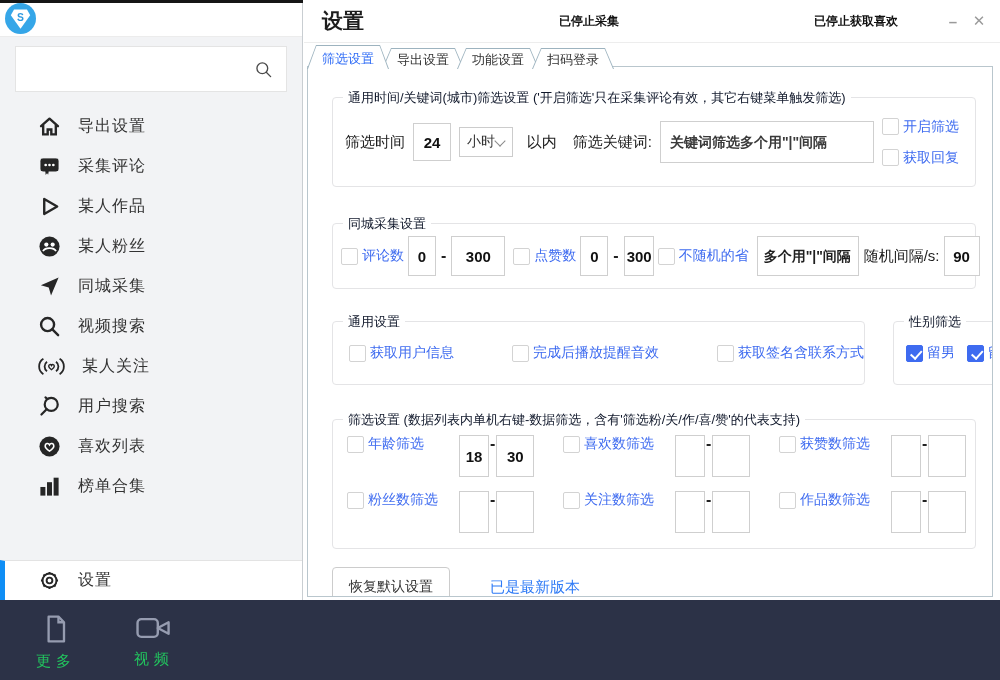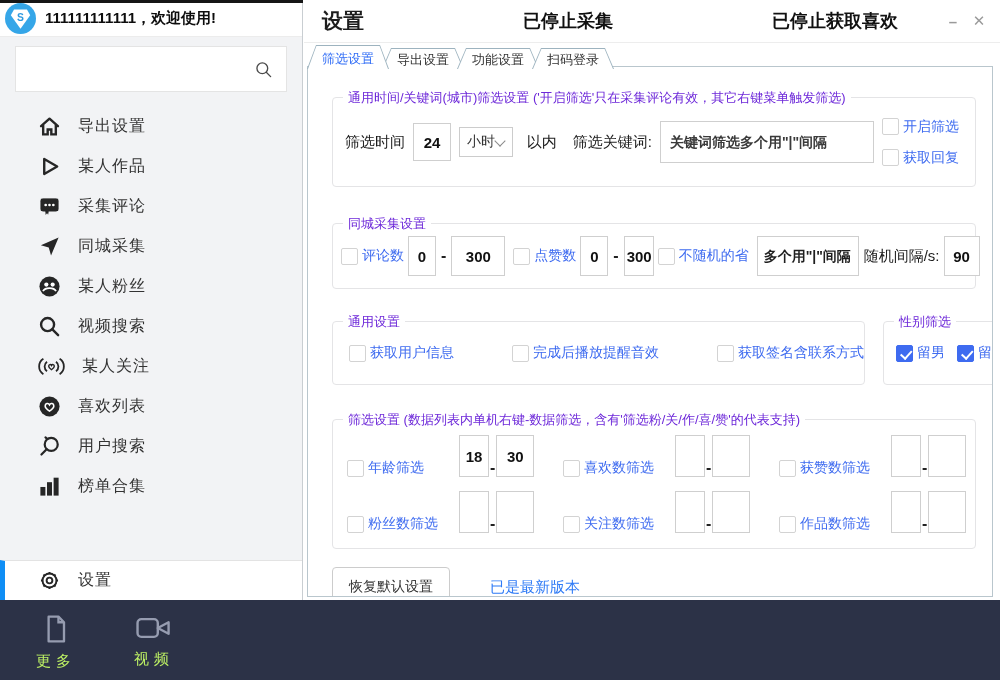--- a/index.html
+++ b/index.html
@@ -20,52 +20,52 @@
   .menu{margin-top:14px}
   .mi{display:flex;align-items:center;gap:17px;height:40px;padding-left:38px;cursor:pointer}
   .mi svg{flex:none}
   .ml{font-size:16px;color:#333;letter-spacing:1px}
   .settings-row{position:absolute;left:0;bottom:0;width:100%;height:40px;background:#fff;
                 border-left:5px solid #0f8ef5;border-top:1px solid #e3e3e3;display:flex;
                 align-items:center;gap:17px;padding-left:33px;box-sizing:border-box;cursor:pointer}
   
   .footer{position:absolute;left:0;top:600px;width:1000px;height:80px;background:#2c3247;display:flex}
   .fi{display:flex;flex-direction:column;align-items:center;gap:7px;margin-top:13px;cursor:pointer}
-  .fi-label{color:#bef264;font-size:15px;letter-spacing:5px}
+  .fi-label{color:#22c55e;font-size:15px;letter-spacing:5px}
   .fi1{margin-left:36px}.fi2{margin-left:58px}.fi3{margin-left:60px}
   
   .main{position:absolute;left:304px;top:0;width:696px;height:600px;background:#fff}
   .mh{height:42px;display:flex;align-items:center;border-bottom:1px solid #ededed}
   .mh-title{font-size:21px;font-weight:bold;color:#1d1d1d;margin-left:18px}
-  .mh-status{font-size:18px;font-weight:600;color:#111}
+  .mh-status{font-size:12px;font-weight:600;color:#111}
   .sp{flex:1}
   .winbtn{color:#9a9a9a;font-size:15px;font-weight:bold;cursor:pointer;width:26px;text-align:center}
   .winbtn.close{margin-right:8px}
   
   .tabstrip{display:flex;align-items:flex-end;height:25px;padding-left:3px;position:relative;z-index:2;margin-top:1px}
   .tab{position:relative;height:21px;margin-right:-7px;cursor:pointer}
   .tab-outer{position:absolute;inset:0;background:#9db3bf;
              clip-path:polygon(9px 0,calc(100% - 9px) 0,100% 100%,0 100%)}
   .tab-inner{position:absolute;inset:1px 1px 0 1px;background:#fff;
              clip-path:polygon(8.4px 0,calc(100% - 8.4px) 0,100% 100%,0 100%)}
   .tab-label{position:relative;display:block;padding:3px 15px 0 15px;font-size:13px;color:#333;white-space:nowrap}
   .tab.active{height:24px;z-index:3}
   .tab.active .tab-label{color:#2f6cf6;padding-top:5px}
   .tabpage{position:absolute;left:3px;top:66px;right:7px;bottom:3px;border:1px solid #b9c6cd;background:#fff;overflow:hidden}
   
   .fs{border:1px solid #e4e4e6;border-radius:4px;position:relative;box-sizing:border-box}
-  .legend{position:absolute;top:-9px;left:10px;background:#fff;padding:0 5px;font-size:13px;color:#6d28d9;white-space:nowrap}
+  .legend{position:absolute;top:-9px;left:10px;background:#fff;padding:0 5px;font-size:13px;color:#0f172a;white-space:nowrap}
   .fs1{margin:30px 16px 0 24px;height:90px;display:flex;align-items:center;padding:0 12px;gap:8px}
   .fs2{margin:36px 16px 0 24px;height:66px;display:flex;align-items:center;padding:0 8px;gap:4px}
-  .row3{margin:32px 16px 0 24px;display:flex;gap:18px}
+  .row3{margin:32px 16px 0 24px;display:flex;gap:28px}
   .fs3{flex:1;height:64px;display:flex;align-items:center;gap:58px;padding-left:16px}
   .fs4{width:178px;height:64px;display:flex;align-items:center;gap:12px;padding-left:12px;flex:none}
   .fs5{margin:34px 16px 0 24px;height:130px;padding:8px 0}
   .frow{display:flex;align-items:center;height:56px;padding-left:14px}
-  .g{display:flex;align-items:flex-end;width:216px;flex:none}
+  .g{display:flex;align-items:flex-start;width:216px;flex:none}
   .g .check{width:112px;flex:none}
   
   .num{box-sizing:border-box;border:1px solid #cfcfcf;text-align:center;font-weight:bold;
        font-size:15px;color:#111;font-family:inherit;outline:none;background:#fff}
   .dash{font-weight:bold;color:#222;padding:0 1px}
   .lab{font-size:15px;color:#1c1c1c;white-space:nowrap}
   .kw{box-sizing:border-box;border:1px solid #cfcfcf;height:42px;width:224px;padding:0 9px;
       font-size:14px;font-family:inherit;outline:none}
   .kw::placeholder{color:#3a3a3a;font-weight:bold;opacity:1}
   .prov{box-sizing:border-box;border:1px solid #cfcfcf;height:40px;width:102px;padding:0 6px;
@@ -98,21 +98,20 @@
 <div class="sidebar">
   <div class="topstrip"></div>
   <div class="side-head">
     <span style="display:flex">
       <svg width="31" height="31" viewBox="0 0 24 24">
         <circle cx="12" cy="12" r="12" fill="#35a6e8"></circle>
         <path d="M12 20 4.5 9.5 7 5h10l2.5 4.5z" fill="#fff"></path>
         <text x="12" y="13.8" text-anchor="middle" font-size="8" font-weight="bold" fill="#2f9ae0">S</text>
       </svg>
     </span>
-    <span class="welcome">111111111111，欢迎使用!</span>
   </div>
   <div class="search-wrap">
     <input class="search-input" value="" style="">
     <span class="search-glyph">
       <svg width="19" height="19" viewBox="0 0 24 24">
           <circle cx="10.5" cy="10.5" r="6.8" fill="none" stroke="#4a4a4a" stroke-width="1.7"></circle>
           <path d="M15.5 15.5 21 21" stroke="#4a4a4a" stroke-width="1.7" stroke-linecap="round"></path>
         </svg>
     </span>
   </div>
@@ -122,56 +121,56 @@
           <svg width="23" height="23" viewBox="0 0 24 24">
             <path d="M3.2 11.6 12 3.8l8.8 7.8" fill="none" stroke="#262626" stroke-width="2.5" stroke-linecap="round" stroke-linejoin="round"></path>
             <path d="M5.4 10.4V20.2h4.7v-5.1h3.8v5.1h4.7V10.4" fill="none" stroke="#262626" stroke-width="2.5"></path>
           </svg>
         </span>
       <span class="ml">导出设置</span>
     </div>
     <div class="mi">
       <span style="display:flex">
           <svg width="23" height="23" viewBox="0 0 24 24">
-            <path d="M6.5 4.2 20 12 6.5 19.8z" fill="none" stroke="#262626" stroke-width="2.5" stroke-linejoin="round"></path>
-          </svg>
-        </span>
-      <span class="ml">某人作品</span>
-    </div>
-    <div class="mi">
-      <span style="display:flex">
-          <svg width="23" height="23" viewBox="0 0 24 24">
             <path d="M3 4h18a1.5 1.5 0 0 1 0 .2v12.6H11l-3 4-.4-4H3z" fill="#262626"></path>
             <rect x="2.6" y="3.6" width="18.8" height="13.6" rx="3" fill="#262626"></rect>
             <circle cx="8" cy="10.4" r="1.4" fill="#fff"></circle>
             <circle cx="12" cy="10.4" r="1.4" fill="#fff"></circle>
             <circle cx="16" cy="10.4" r="1.4" fill="#fff"></circle>
             <path d="M8 17l2.6 3.6.6-3.6z" fill="#262626"></path>
           </svg>
         </span>
       <span class="ml">采集评论</span>
     </div>
     <div class="mi">
       <span style="display:flex">
           <svg width="23" height="23" viewBox="0 0 24 24">
-            <path d="M21.5 2.5 3 10.8l8.2 2.2 2.4 8.5z" fill="#262626"></path>
-          </svg>
-        </span>
-      <span class="ml">同城采集</span>
+            <path d="M6.5 4.2 20 12 6.5 19.8z" fill="none" stroke="#262626" stroke-width="2.5" stroke-linejoin="round"></path>
+          </svg>
+        </span>
+      <span class="ml">某人作品</span>
     </div>
     <div class="mi">
       <span style="display:flex">
           <svg width="23" height="23" viewBox="0 0 24 24">
             <circle cx="12" cy="12" r="10.5" fill="#262626"></circle>
             <circle cx="8.7" cy="10" r="2.2" fill="#fff"></circle>
             <circle cx="15.3" cy="10" r="2.2" fill="#fff"></circle>
             <path d="M5.2 16.8c1.3-2.3 4-3.1 6.8-3.1s5.5.8 6.8 3.1" fill="none" stroke="#fff" stroke-width="1.9"></path>
           </svg>
         </span>
       <span class="ml">某人粉丝</span>
+    </div>
+    <div class="mi">
+      <span style="display:flex">
+          <svg width="23" height="23" viewBox="0 0 24 24">
+            <path d="M21.5 2.5 3 10.8l8.2 2.2 2.4 8.5z" fill="#262626"></path>
+          </svg>
+        </span>
+      <span class="ml">同城采集</span>
     </div>
     <div class="mi">
       <span style="display:flex">
           <svg width="23" height="23" viewBox="0 0 24 24">
             <circle cx="10" cy="10" r="6.8" fill="none" stroke="#262626" stroke-width="2.5"></circle>
             <path d="M15 15l6 6" stroke="#262626" stroke-width="2.5" stroke-linecap="round"></path>
           </svg>
         </span>
       <span class="ml">视频搜索</span>
     </div>
@@ -183,35 +182,35 @@
             <path d="M10 5.7a6.6 6.6 0 0 0 0 10.6" fill="none" stroke="#262626" stroke-width="2"></path>
             <path d="M20 5.7a6.6 6.6 0 0 1 0 10.6" fill="none" stroke="#262626" stroke-width="2"></path>
             <path d="M15 14.6c-1.9-1.3-3.1-2.4-3.1-3.9 0-1.9 2.3-2.5 3.1-.9.8-1.6 3.1-1 3.1.9 0 1.5-1.2 2.6-3.1 3.9z" fill="none" stroke="#262626" stroke-width="1.6"></path>
           </svg>
         </span>
       <span class="ml">某人关注</span>
     </div>
     <div class="mi">
       <span style="display:flex">
           <svg width="23" height="23" viewBox="0 0 24 24">
-            <circle cx="12" cy="12" r="10.5" fill="#262626"></circle>
-            <path d="M12 16.8c-2.7-1.8-4.5-3.3-4.5-5.4 0-2.7 3.3-3.5 4.5-1.2 1.2-2.3 4.5-1.5 4.5 1.2 0 2.1-1.8 3.6-4.5 5.4z" fill="none" stroke="#fff" stroke-width="1.7"></path>
-          </svg>
-        </span>
-      <span class="ml">喜欢列表</span>
-    </div>
-    <div class="mi">
-      <span style="display:flex">
-          <svg width="23" height="23" viewBox="0 0 24 24">
             <circle cx="13.8" cy="9.8" r="6.8" fill="none" stroke="#262626" stroke-width="2.3"></circle>
             <path d="M9 14.8 3.6 20.4" stroke="#262626" stroke-width="2.3" stroke-linecap="round"></path>
             <path d="M9.6 4 7.8 2.6" stroke="#262626" stroke-width="2.3" stroke-linecap="round"></path>
           </svg>
         </span>
       <span class="ml">用户搜索</span>
+    </div>
+    <div class="mi">
+      <span style="display:flex">
+          <svg width="23" height="23" viewBox="0 0 24 24">
+            <circle cx="12" cy="12" r="10.5" fill="#262626"></circle>
+            <path d="M12 16.8c-2.7-1.8-4.5-3.3-4.5-5.4 0-2.7 3.3-3.5 4.5-1.2 1.2-2.3 4.5-1.5 4.5 1.2 0 2.1-1.8 3.6-4.5 5.4z" fill="none" stroke="#fff" stroke-width="1.7"></path>
+          </svg>
+        </span>
+      <span class="ml">喜欢列表</span>
     </div>
     <div class="mi">
       <span style="display:flex">
           <svg width="23" height="23" viewBox="0 0 24 24">
             <rect x="2.5" y="12.5" width="5.2" height="9" fill="#262626"></rect>
             <rect x="9.4" y="7.5" width="5.2" height="14" fill="#262626"></rect>
             <rect x="16.3" y="2.8" width="5.2" height="18.7" fill="#262626"></rect>
           </svg>
         </span>
       <span class="ml">榜单合集</span>

